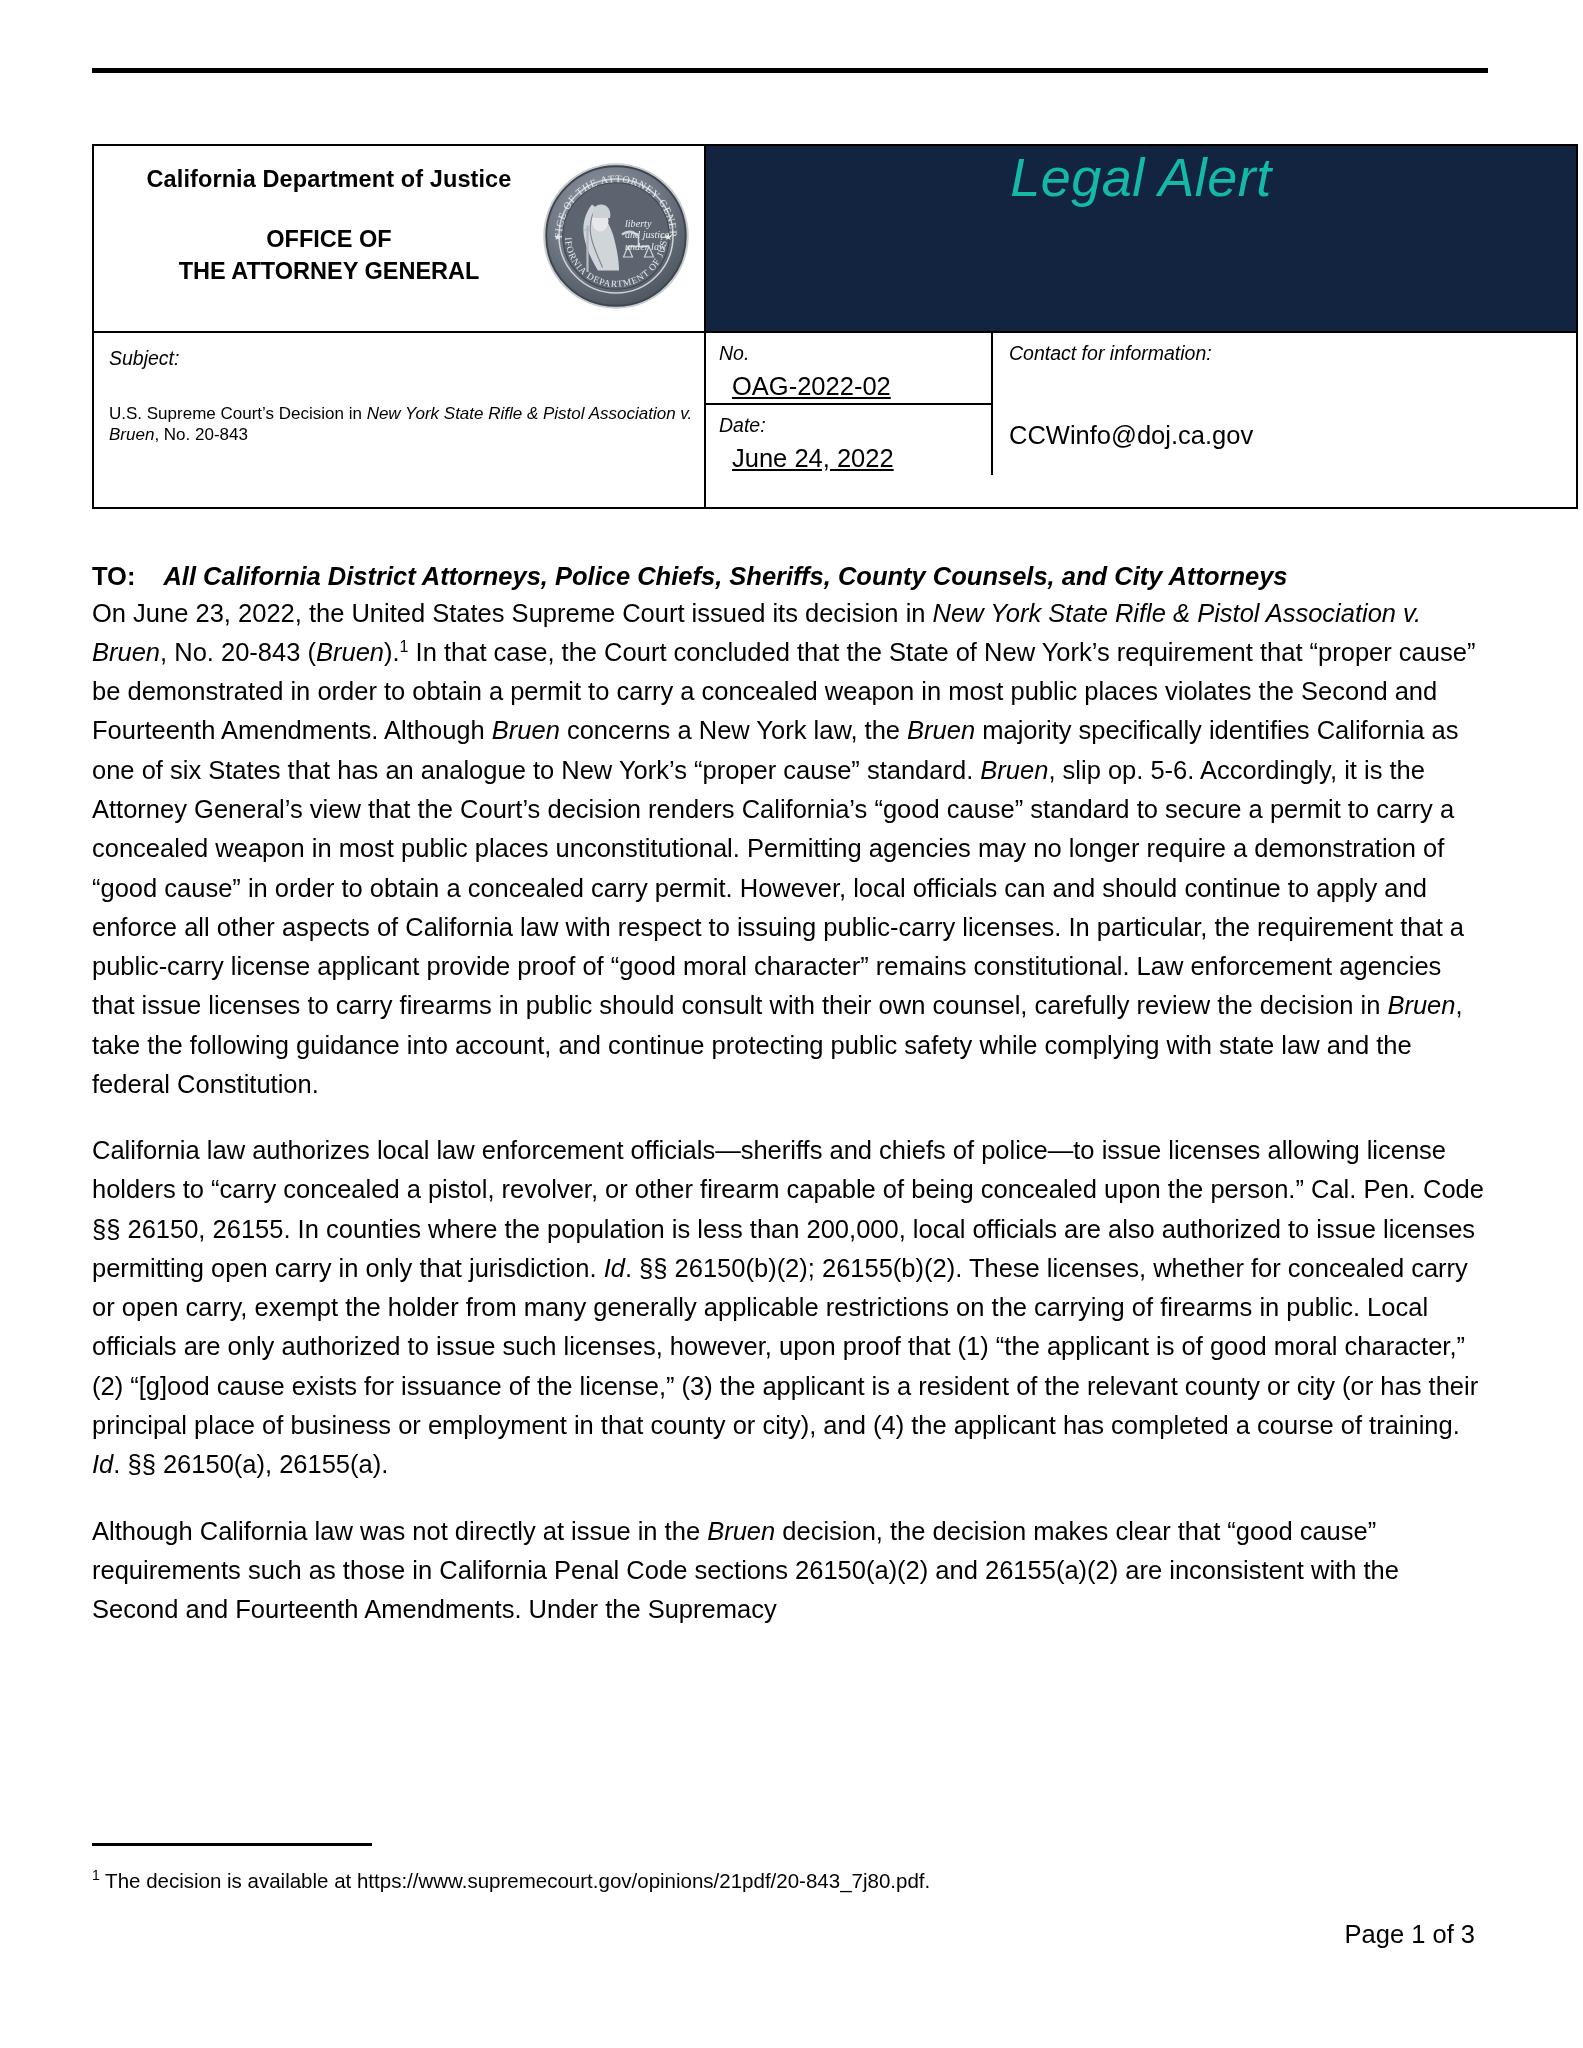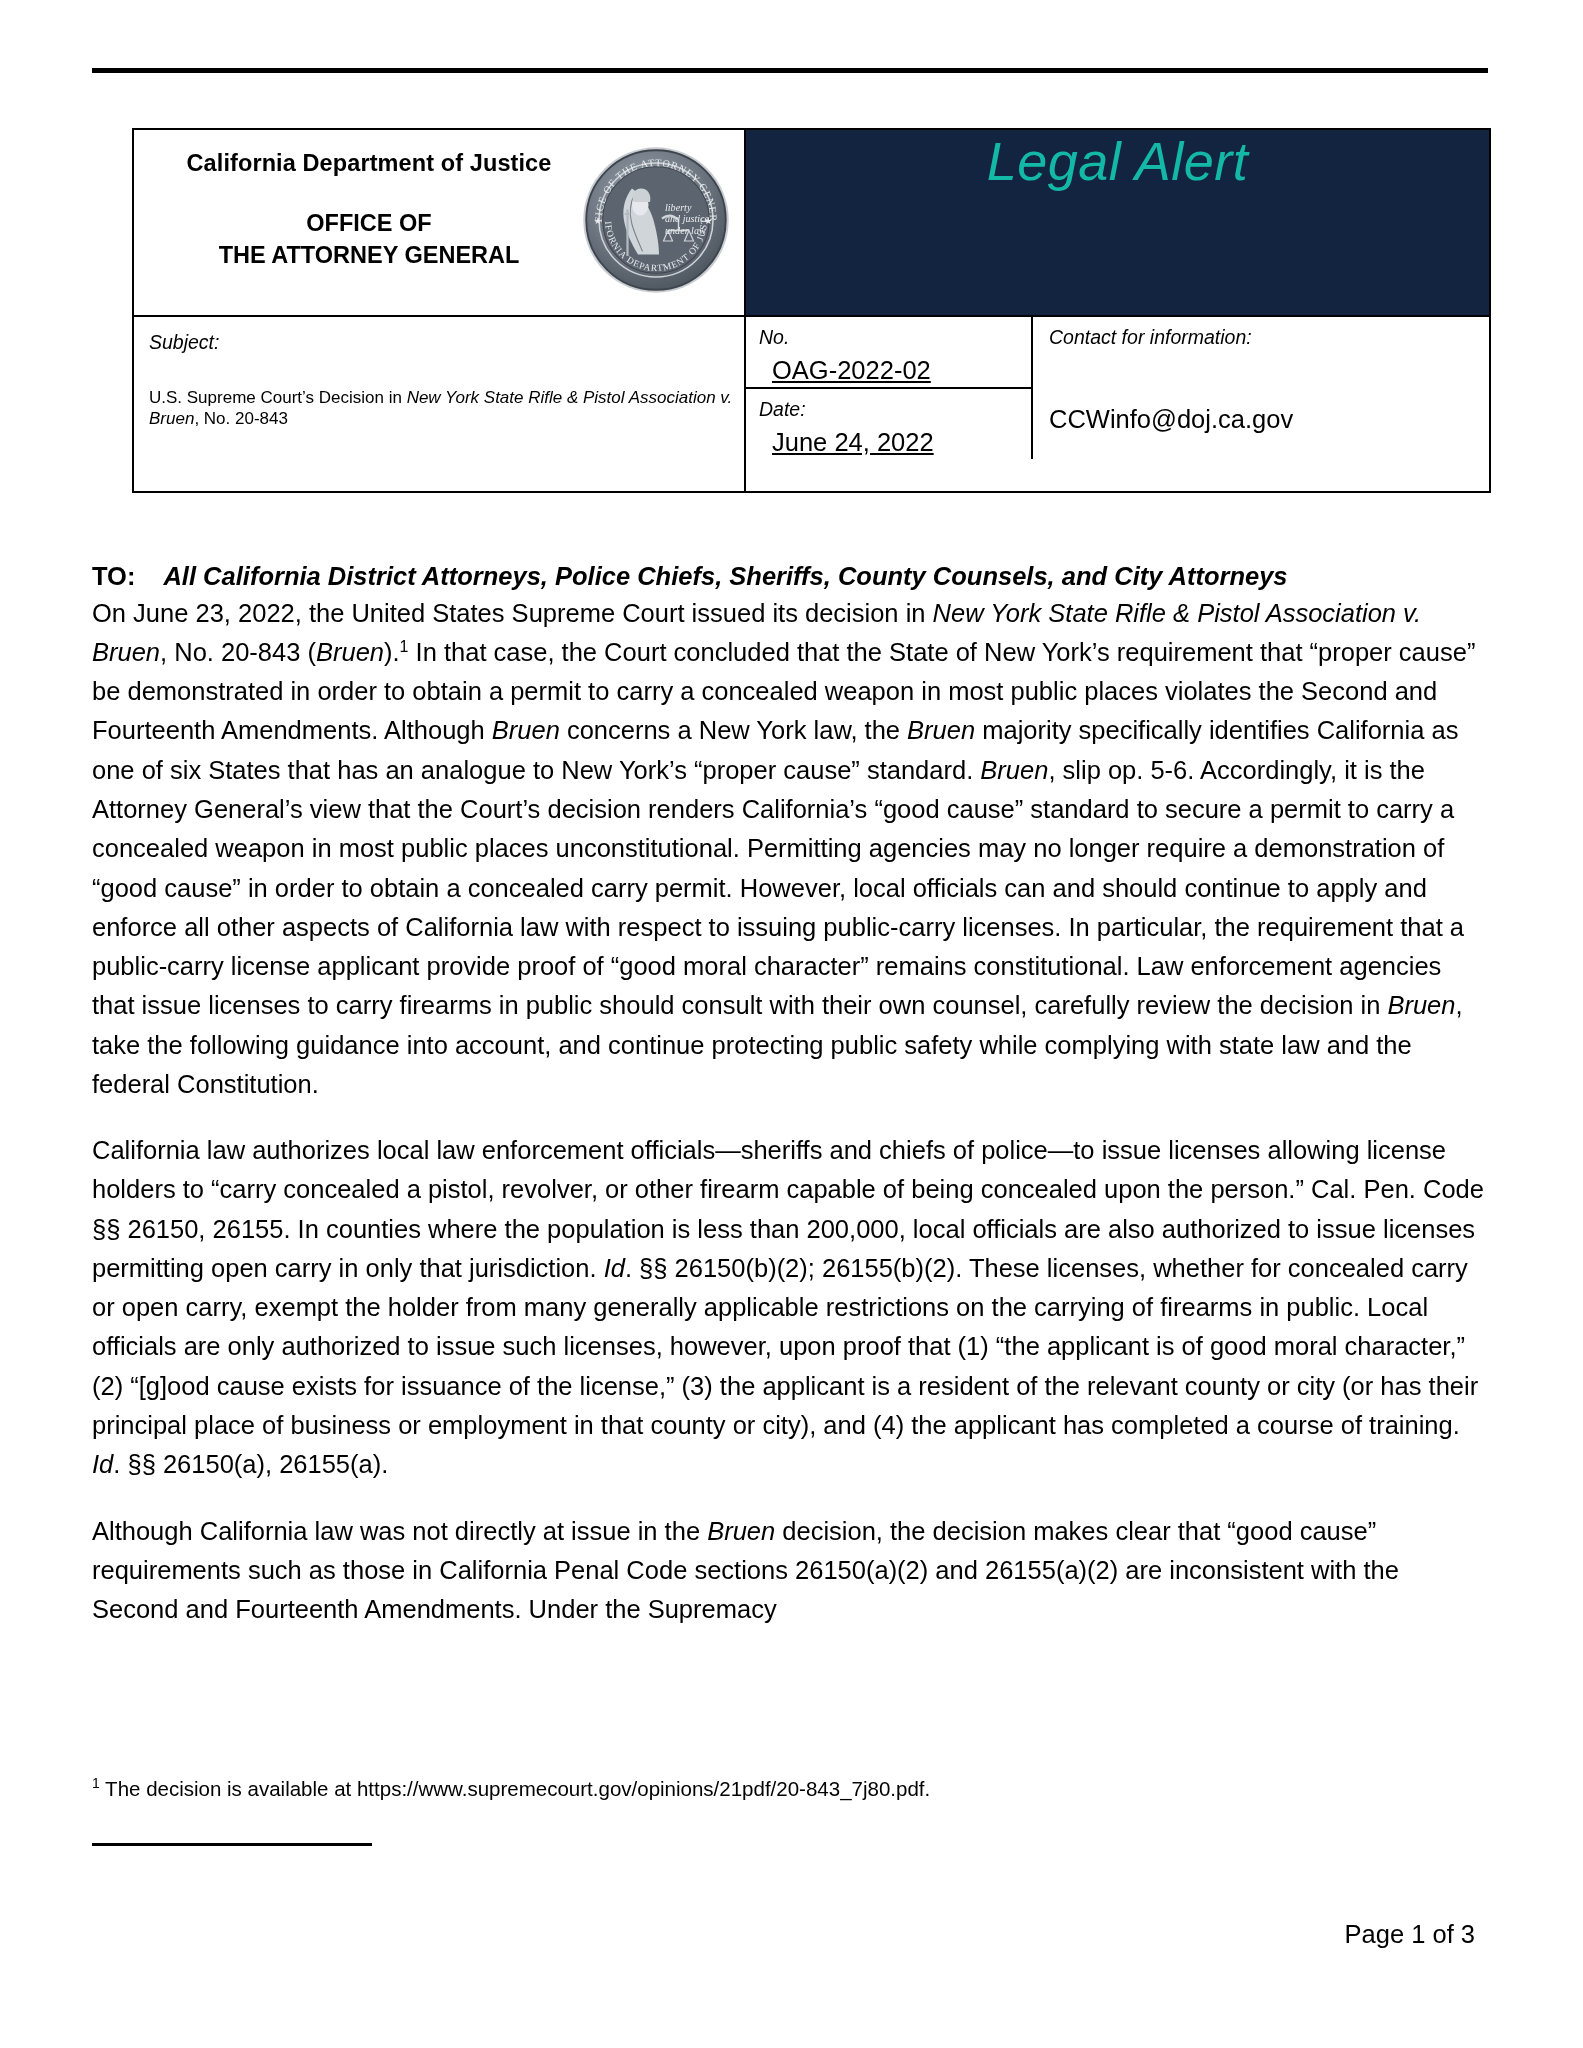--- a/index.html
+++ b/index.html
@@ -27,25 +27,24 @@
     top: 68px;
     width: 1396px;
     height: 5px;
     background: #000;
   }
 
   
   .masthead {
     position: absolute;
     left: 92px;
-    top: 128px;
-    width: 1359px;
+    top: 144px;
+    width: 1486px;
     border-collapse: collapse;
     table-layout: fixed;
-    margin-left: 40px;
   }
   .masthead td {
     border: 2px solid #000;
     padding: 0;
     vertical-align: top;
   }
 
   .brand-cell {
     height: 185px;
     position: relative;
@@ -179,21 +178,21 @@
     position: absolute;
     left: 92px;
     top: 1843px;
     width: 280px;
     height: 3px;
     background: #000;
   }
   .footnote {
     position: absolute;
     left: 92px;
-    top: 1776px;
+    top: 1868px;
     width: 1300px;
     font-size: 20.5px;
     line-height: 1.3;
   }
   .footnote sup {
     font-size: 14px;
     vertical-align: super;
     line-height: 0;
   }
   .page-num {

